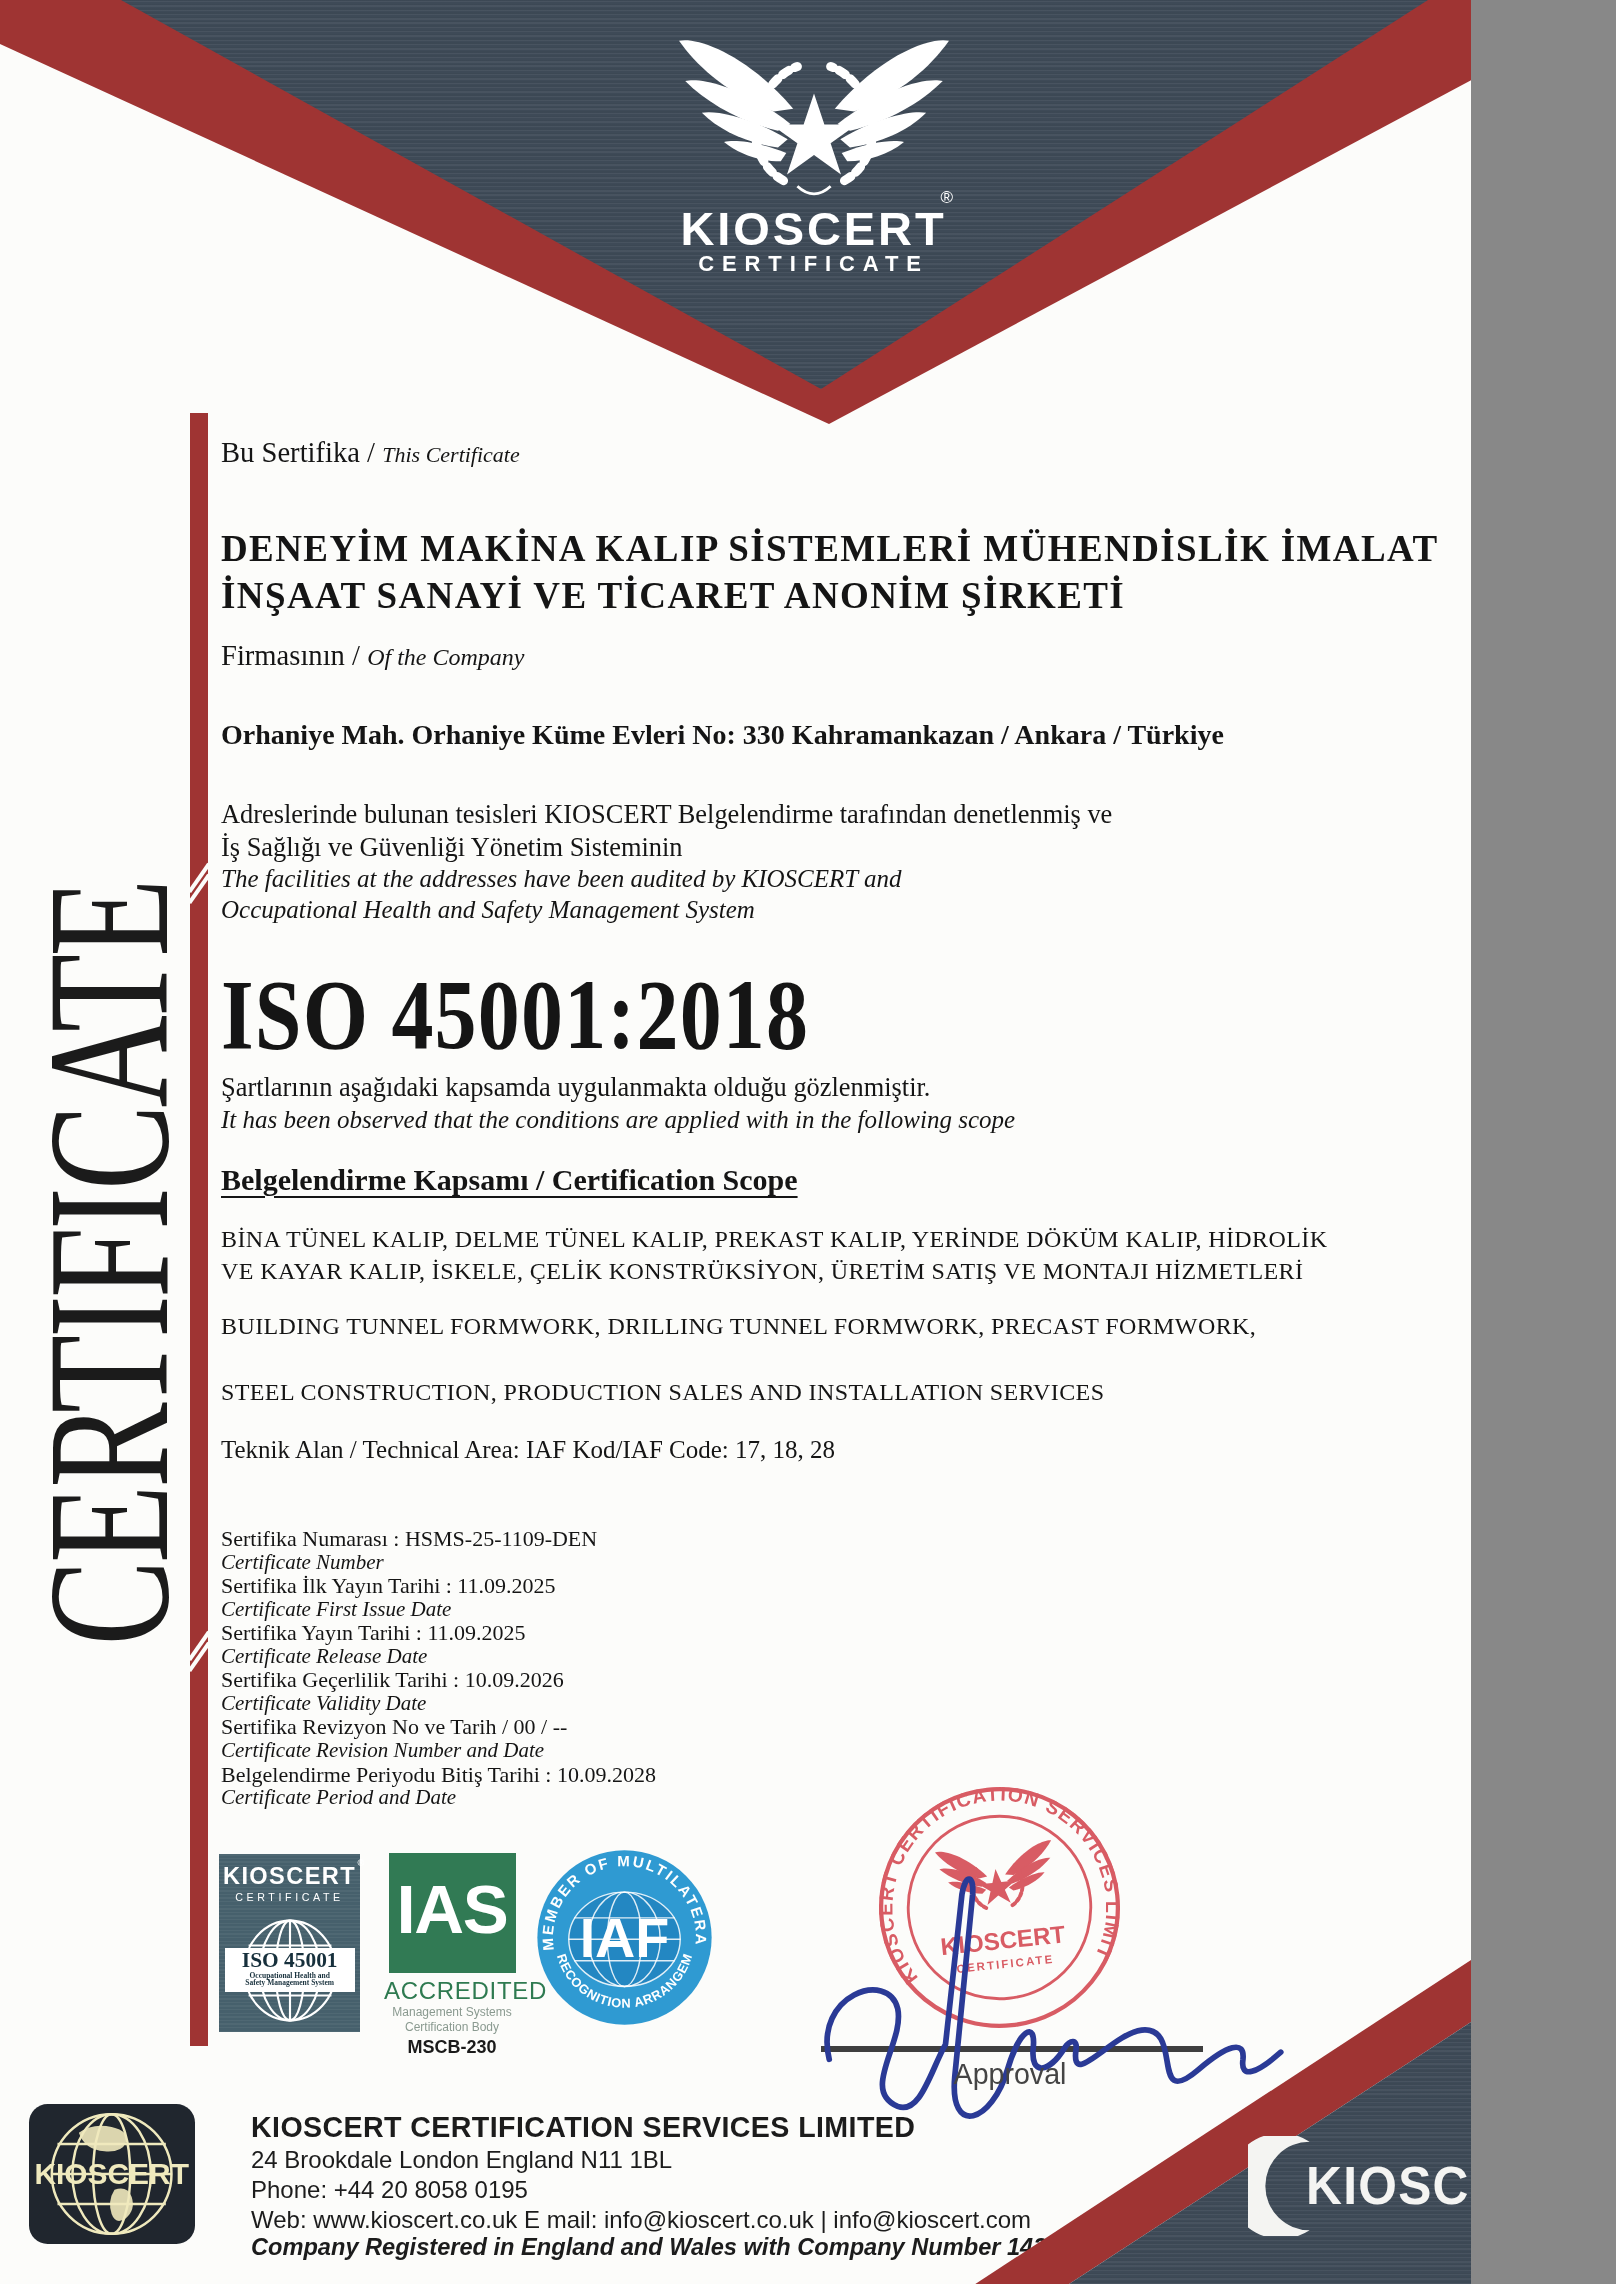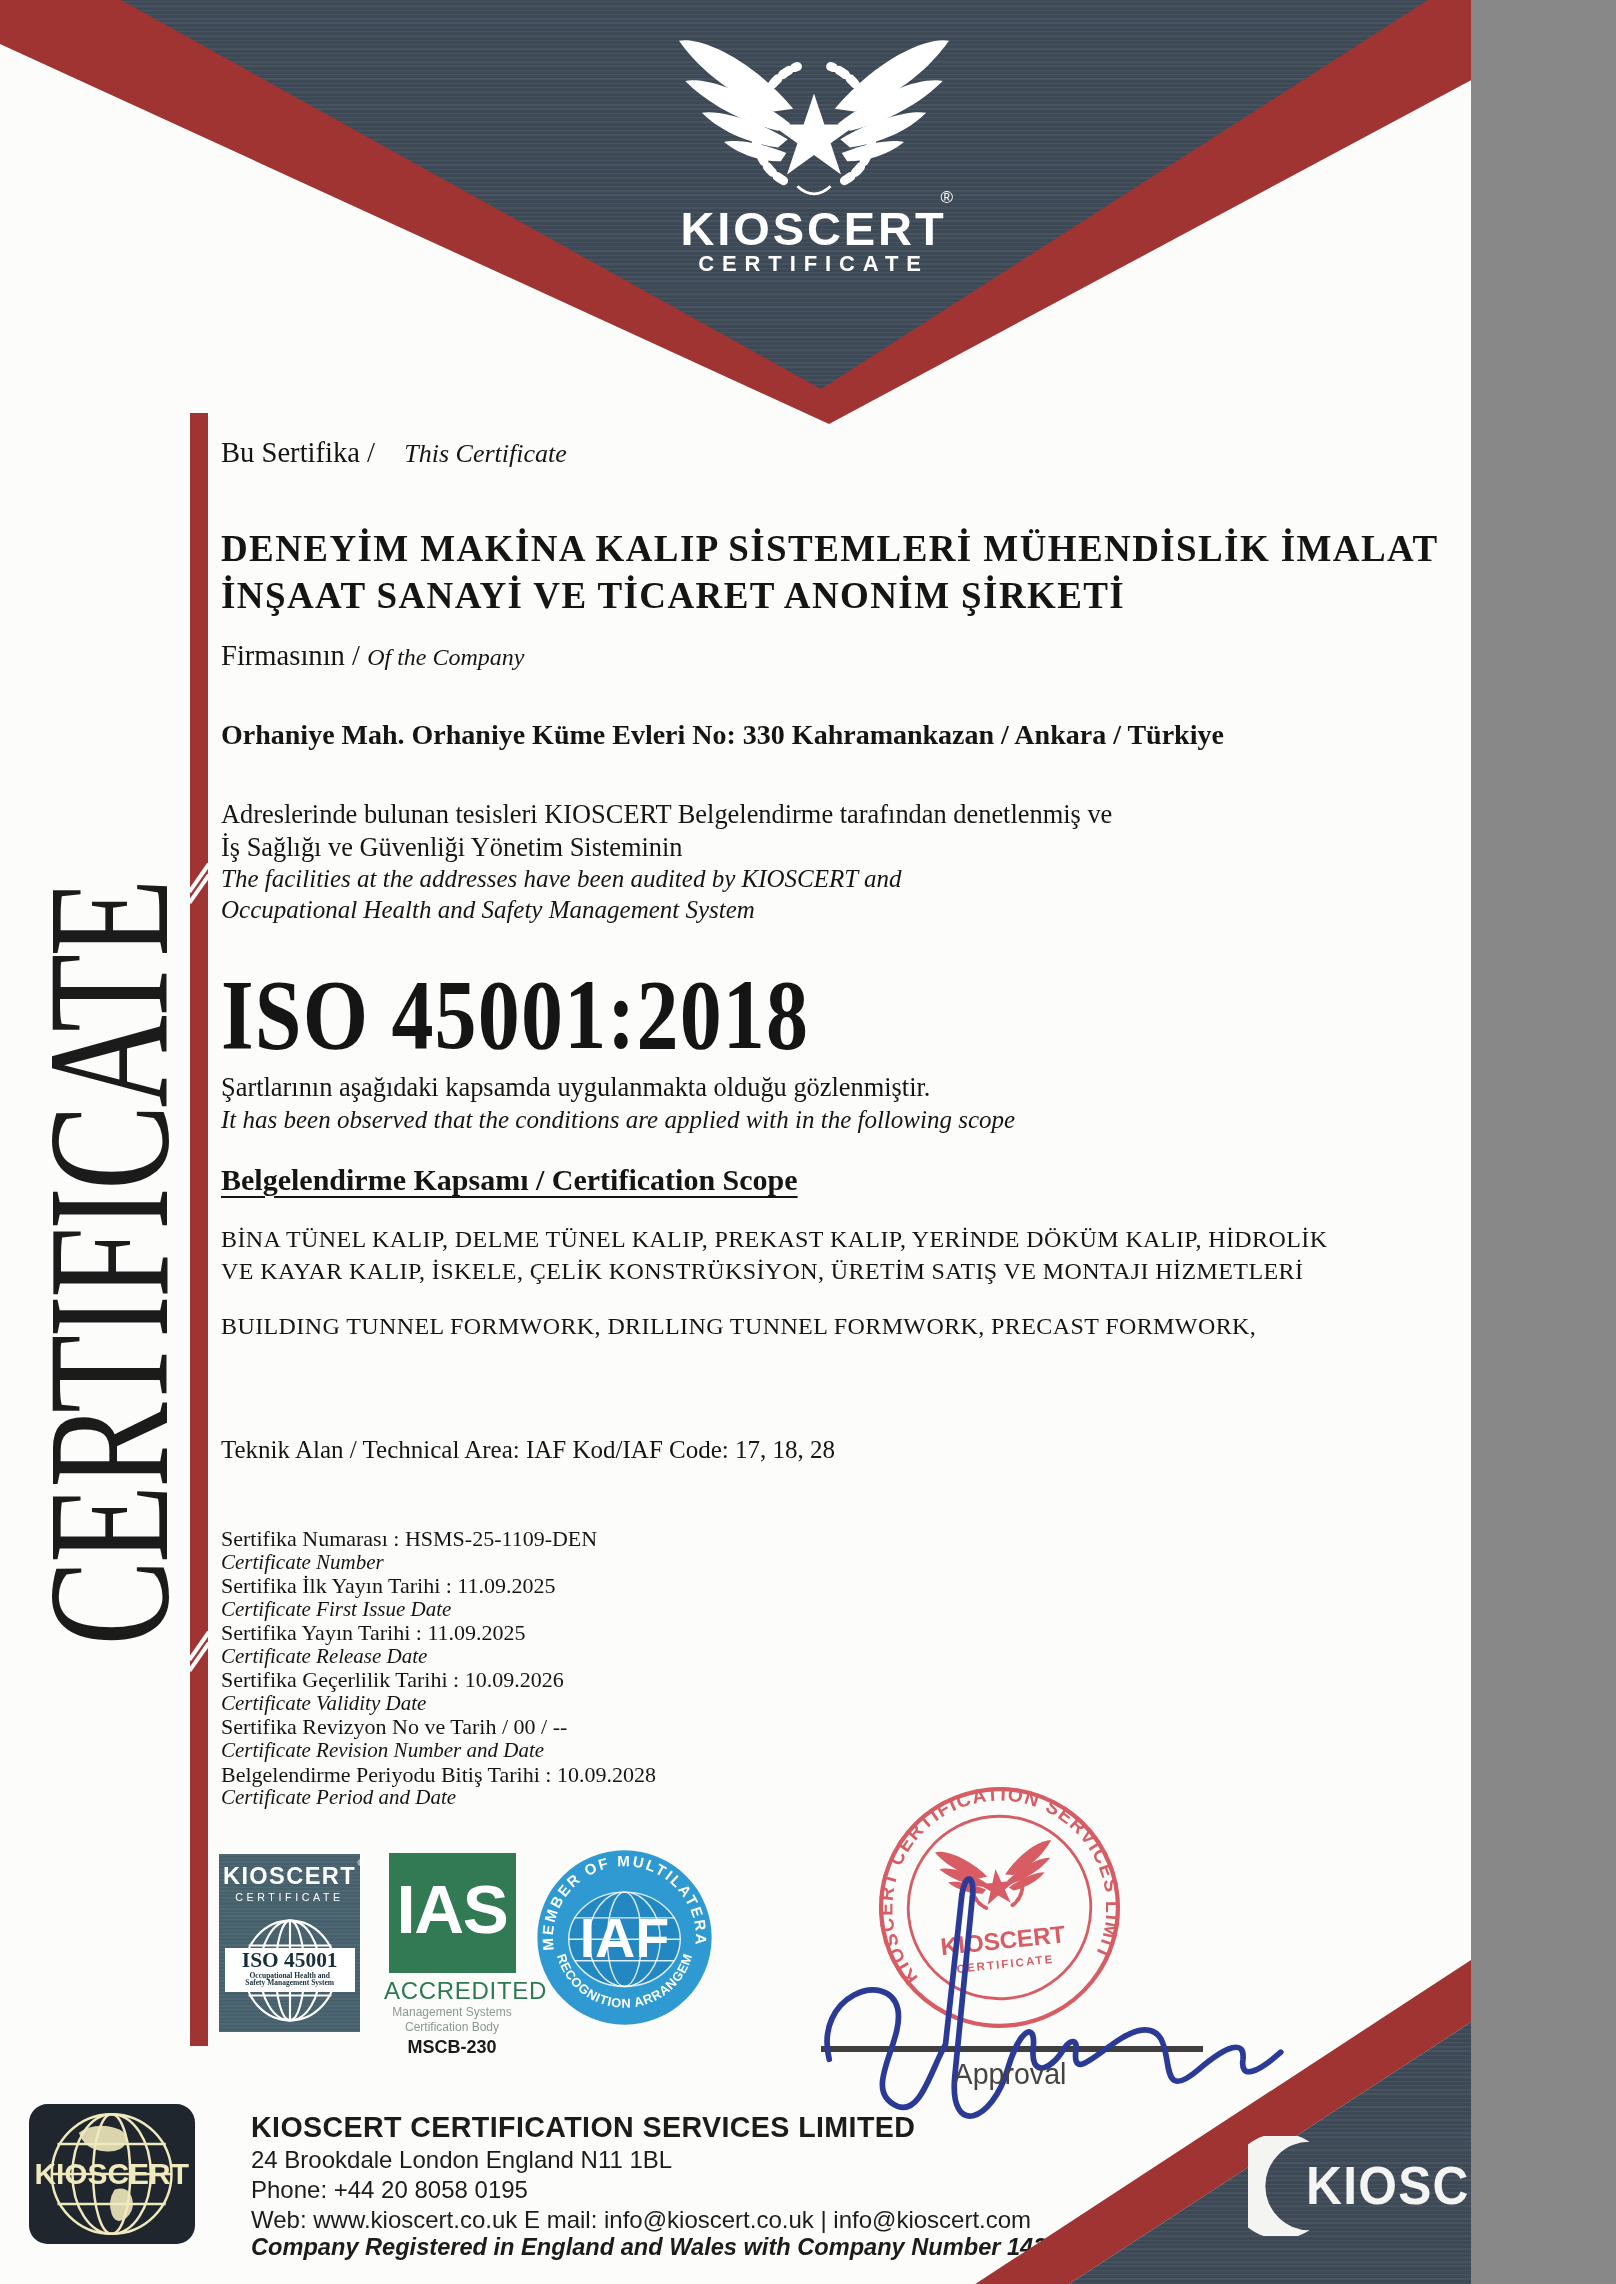--- a/index.html
+++ b/index.html
@@ -66,21 +66,21 @@
     left:1436px; top:1315px; width:286px; height:18.6px;
     transform:rotate(-90deg); text-align:center;
     font-family:"Liberation Sans", sans-serif; font-size:14.3px;
     letter-spacing:-0.2px; color:#222; white-space:nowrap;
   }
 
   
   .line { position:absolute; left:221px; white-space:nowrap; }
   .it { font-style:italic; }
   #l-bu       { top:437px;  font-size:28.6px; }
-  #l-bu .it   { font-size:26px;margin-left:22px; }
+  #l-bu .it   { font-size:22px; }
   #l-co1      { top:527px;  font-size:37px; font-weight:bold; letter-spacing:1.4px; }
   #l-co2      { top:574px;  font-size:37px; font-weight:bold; letter-spacing:1.4px; }
   #l-firma    { top:640px;  font-size:28.6px; }
   #l-firma .it{ font-size:24px; }
   #l-addr     { top:719px; font-size:28px; font-weight:bold; }
   #l-adr1     { top:799px; font-size:26.4px; }
   #l-adr2     { top:832px; font-size:26.4px; }
   #l-fac1     { top:865px; font-size:25px; }
   #l-fac2     { top:896px; font-size:25px; }
   #l-iso      { top:965px; font-size:100px; font-weight:bold; letter-spacing:1.4px;
@@ -217,20 +217,21 @@
   <div class="line" id="l-adr2">İş Sağlığı ve Güvenliği Yönetim Sisteminin</div>
   <div class="line it" id="l-fac1">The facilities at the addresses have been audited by KIOSCERT and</div>
   <div class="line it" id="l-fac2">Occupational Health and Safety Management System</div>
   <div class="line" id="l-iso">ISO 45001:2018</div>
   <div class="line" id="l-sart">Şartlarının aşağıdaki kapsamda uygulanmakta olduğu gözlenmiştir.</div>
   <div class="line it" id="l-ithas">It has been observed that the conditions are applied with in the following scope</div>
   <div class="line" id="l-scopeh">Belgelendirme Kapsamı / Certification Scope</div>
   <div class="line" id="l-str1">BİNA TÜNEL KALIP, DELME TÜNEL KALIP, PREKAST KALIP, YERİNDE DÖKÜM KALIP, HİDROLİK</div>
   <div class="line" id="l-str2">VE KAYAR KALIP, İSKELE, ÇELİK KONSTRÜKSİYON, ÜRETİM SATIŞ VE MONTAJI HİZMETLERİ</div>
   <div class="line" id="l-sen1">BUILDING TUNNEL FORMWORK, DRILLING TUNNEL FORMWORK, PRECAST FORMWORK,</div>
+  <div class="line" id="l-sen3">STEEL CONSTRUCTION, PRODUCTION SALES AND INSTALLATION SERVICES</div>
   <div class="line" id="l-teknik">Teknik Alan / Technical Area: IAF Kod/IAF Code: 17, 18, 28</div>
 
   <div class="line ftr" style="top:1526px">Sertifika Numarası : HSMS-25-1109-DEN</div>
   <div class="line fen" style="top:1550px">Certificate Number</div>
   <div class="line ftr" style="top:1573px">Sertifika İlk Yayın Tarihi : 11.09.2025</div>
   <div class="line fen" style="top:1597px">Certificate First Issue Date</div>
   <div class="line ftr" style="top:1620px">Sertifika Yayın Tarihi : 11.09.2025</div>
   <div class="line fen" style="top:1644px">Certificate Release Date</div>
   <div class="line ftr" style="top:1667px">Sertifika Geçerlilik Tarihi : 10.09.2026</div>
   <div class="line fen" style="top:1691px">Certificate Validity Date</div>

